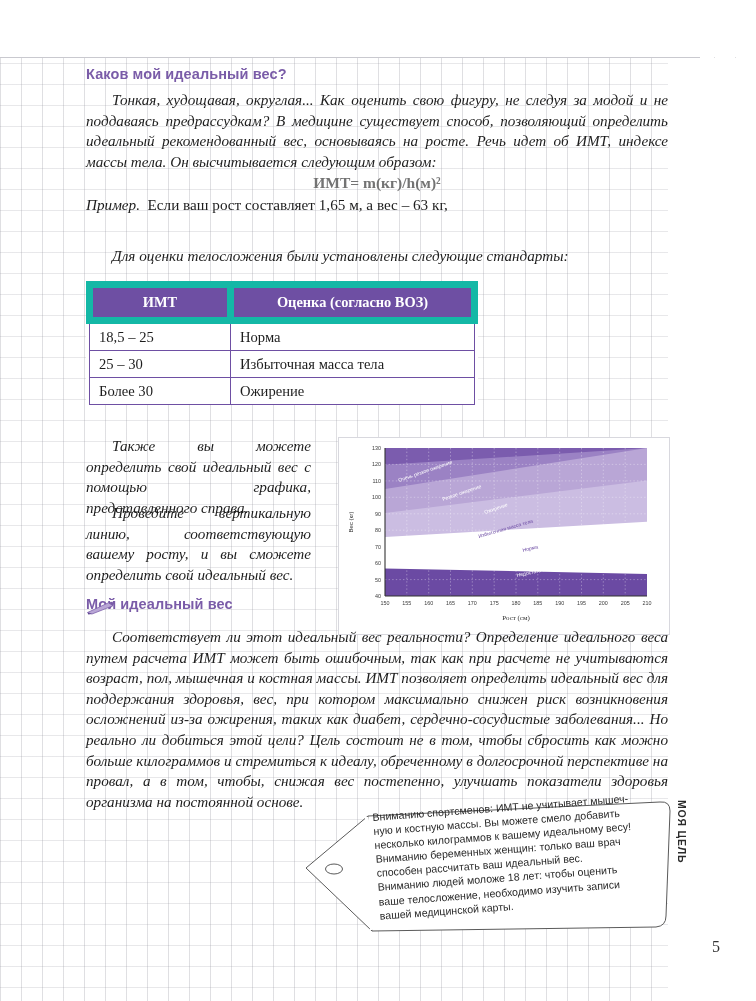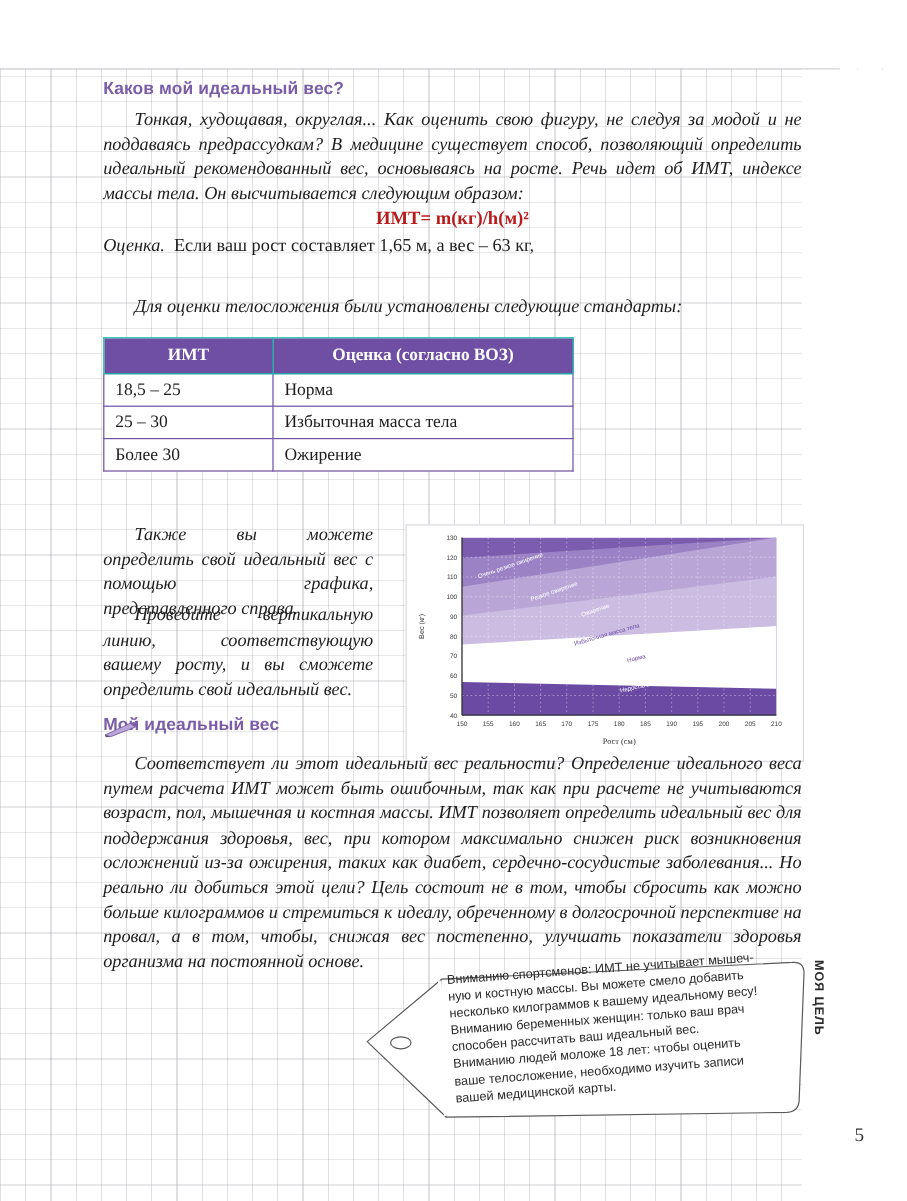--- a/index.html
+++ b/index.html
@@ -34,35 +34,35 @@
   }
   p.body{
     margin:0;font-size:15.2px;line-height:20.6px;
     text-align:justify;text-justify:inter-word;
     hyphens:manual;
     font-style:italic;
   }
   p.body.ind{text-indent:26px;}
   .formula{
     text-align:center;font-family:"Liberation Serif",serif;
-    font-weight:bold;font-size:15.5px;color:#b91c1c;margin:0;
+    font-weight:bold;font-size:15.5px;color:#737373;margin:0;
   }
   .ex{font-size:15.2px;line-height:20.4px;margin:0;}
   .ex i{font-style:italic;}
   .ex .l2{display:block;padding-left:78px;}
 
   
   table.bmi{
     border-collapse:collapse;width:392px;
     font-size:14.6px;background:#fff;
   }
   table.bmi th{
     background:#6e4fa3;color:#fff;font-weight:bold;
     font-size:14.4px;padding:6px 4px;text-align:center;
-    border:1px solid #14b8a6;
+    border:7px solid #14b8a6;
   }
   table.bmi td{
     border:1px solid #6e4fa3;padding:4.5px 9px;
     color:#1d1d1d;background:#fff;
   }
   table.bmi td.c1{width:122px;}
 
   
   .chartbox{position:absolute;left:338px;top:437px;width:330px;height:196px;background:#fff;
             border:1px solid #d8d8de;}
@@ -110,21 +110,21 @@
   <div class="col" style="top:90px;">
     <p class="body ind">Тонкая, худощавая, округлая... Как оценить свою фигуру, не следуя за модой и не поддаваясь предрассудкам? В медицине существует способ, позволяющий определить идеальный рекомендованный вес, основываясь на росте. Речь идет об ИМТ, индексе массы тела. Он высчитывается следующим образом:</p>
   </div>
 
   <div class="col" style="top:174px;">
     <p class="formula">ИМТ= m(кг)/h(м)²</p>
   </div>
 
   <div class="col" style="top:195px;">
     <p class="ex">
-      <i>Оценка.</i>&nbsp;&nbsp;<span>Если ваш рост составляет 1,65 м, а вес – 63 кг,</span>
+      <i>Пример.</i>&nbsp;&nbsp;<span>Если ваш рост составляет 1,65 м, а вес – 63 кг,</span>
     </p>
   </div>
 
   <div class="col" style="top:246px;">
     <p class="body ind">Для оценки телосложения были установлены следующие стандарты:</p>
   </div>
 
   <div style="position:absolute;left:86px;top:281px;">
     <table class="bmi">
       <thead>

